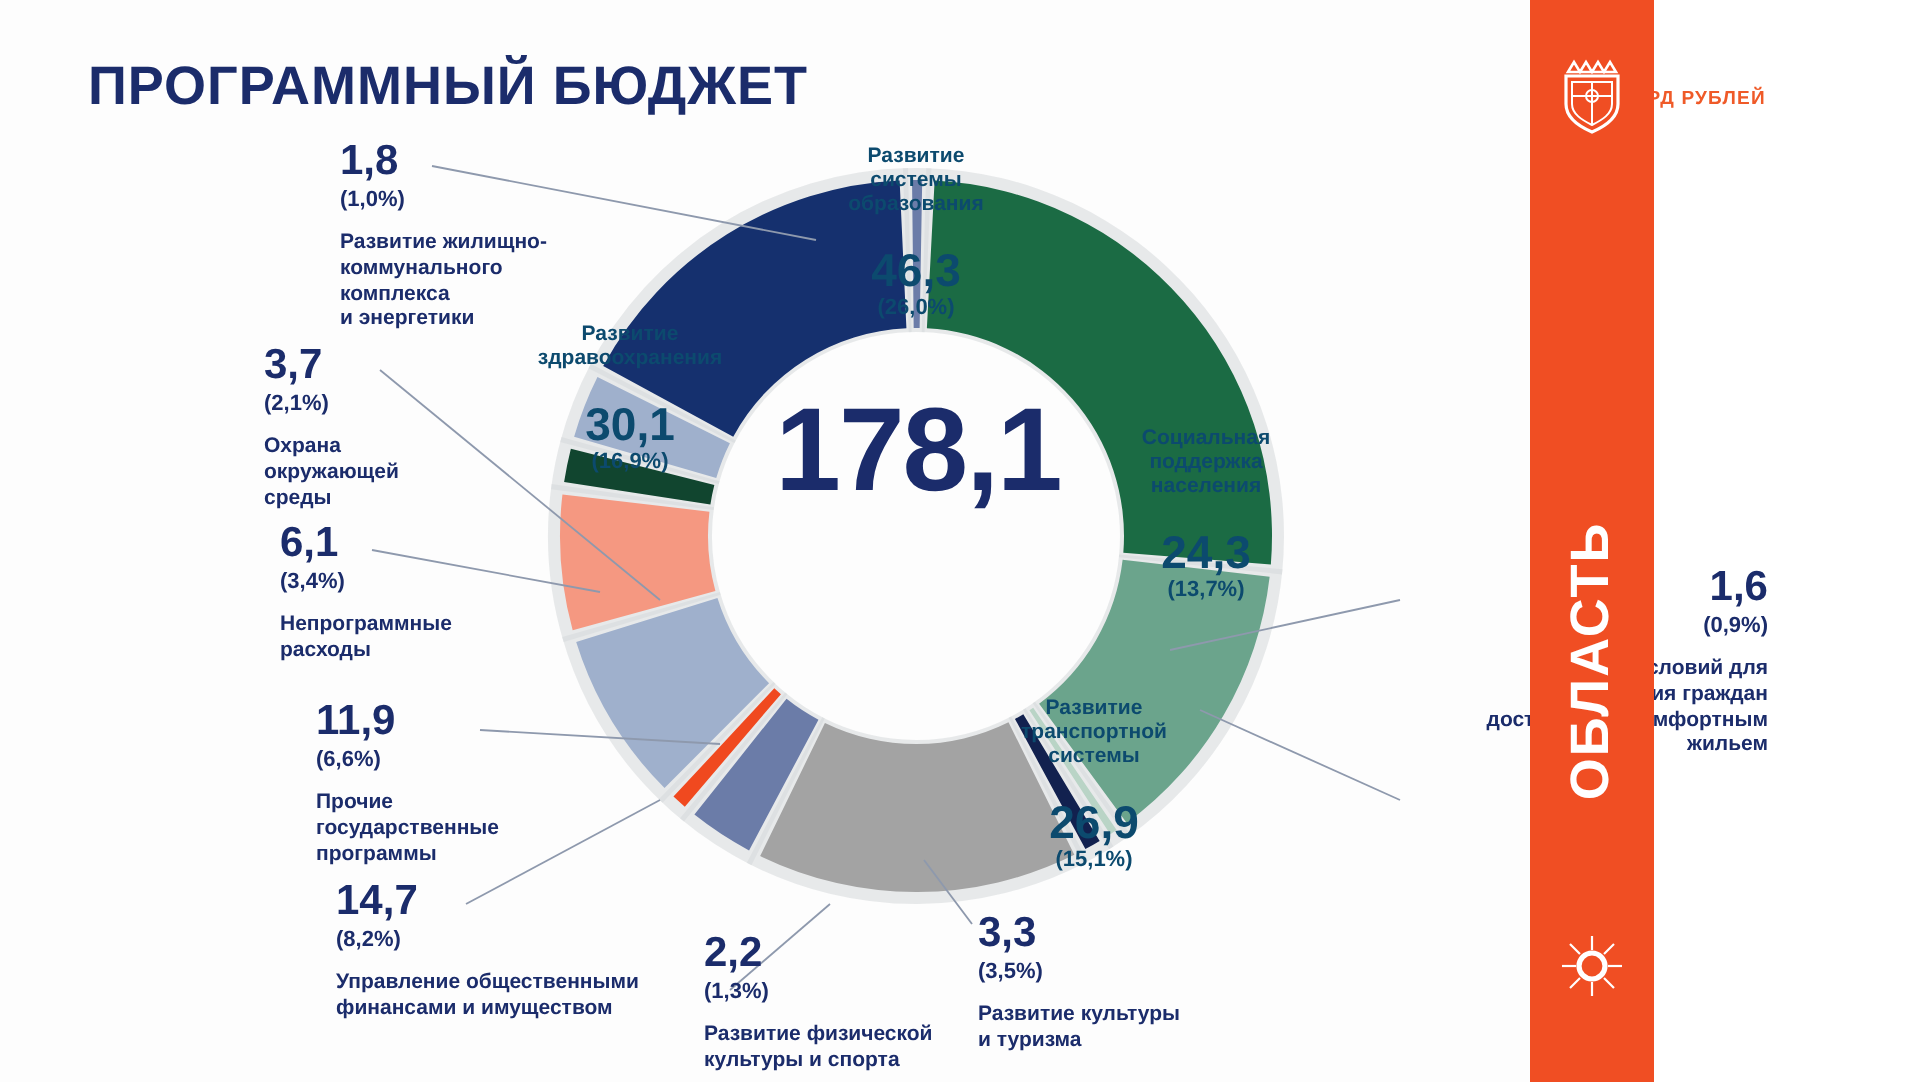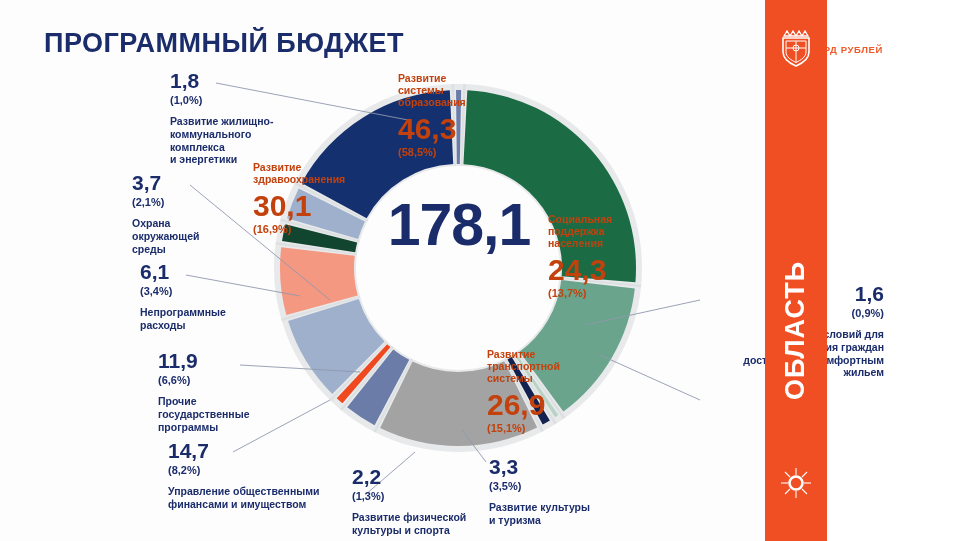--- a/index.html
+++ b/index.html
@@ -76,25 +76,25 @@
   #center-total{
     font-size:59px;font-weight:bold;color:#1b2c6b;line-height:1;
     letter-spacing:-1px;
   }
   #center-caption{
     margin-top:9px;font-size:14.5px;font-weight:bold;color:#1b2c6b;
     line-height:1.28;white-space:pre-line;
   }
 
   
-  .slice-label{position:absolute;color:#c2410c;}
+  .slice-label{position:absolute;text-align:center;color:#0c4a6e;}
   .slice-label .sname{
     font-size:10.5px;font-weight:bold;line-height:1.15;white-space:pre-line;
   }
-  .slice-label .sval{font-size:30px;font-weight:bold;line-height:1.05;margin-top:5px;}
+  .slice-label .sval{font-size:23px;font-weight:bold;line-height:1.05;margin-top:15px;}
   .slice-label .spct{font-size:11px;font-weight:bold;line-height:1;margin-top:2px;}
 </style>
 </head>
 <body>
 
 <div id="stage">
 
   <div id="page-title">ПРОГРАММНЫЙ БЮДЖЕТ</div>
 
   <div id="units-caption">МЛРД РУБЛЕЙ</div>
@@ -169,21 +169,21 @@
 
   <div id="center-block">
     <div id="center-total">178,1</div>
   </div>
 
   <div class="slice-label" style="left:398px;top:72px;width:120px;">
     <div class="sname">Развитие
 системы
 образования</div>
     <div class="sval">46,3</div>
-    <div class="spct">(58,5%)</div>
+    <div class="spct">(26,0%)</div>
   </div>
 
   <div class="slice-label" style="left:548px;top:213px;width:110px;">
     <div class="sname">Социальная
 поддержка
 населения</div>
     <div class="sval">24,3</div>
     <div class="spct">(13,7%)</div>
   </div>
 

